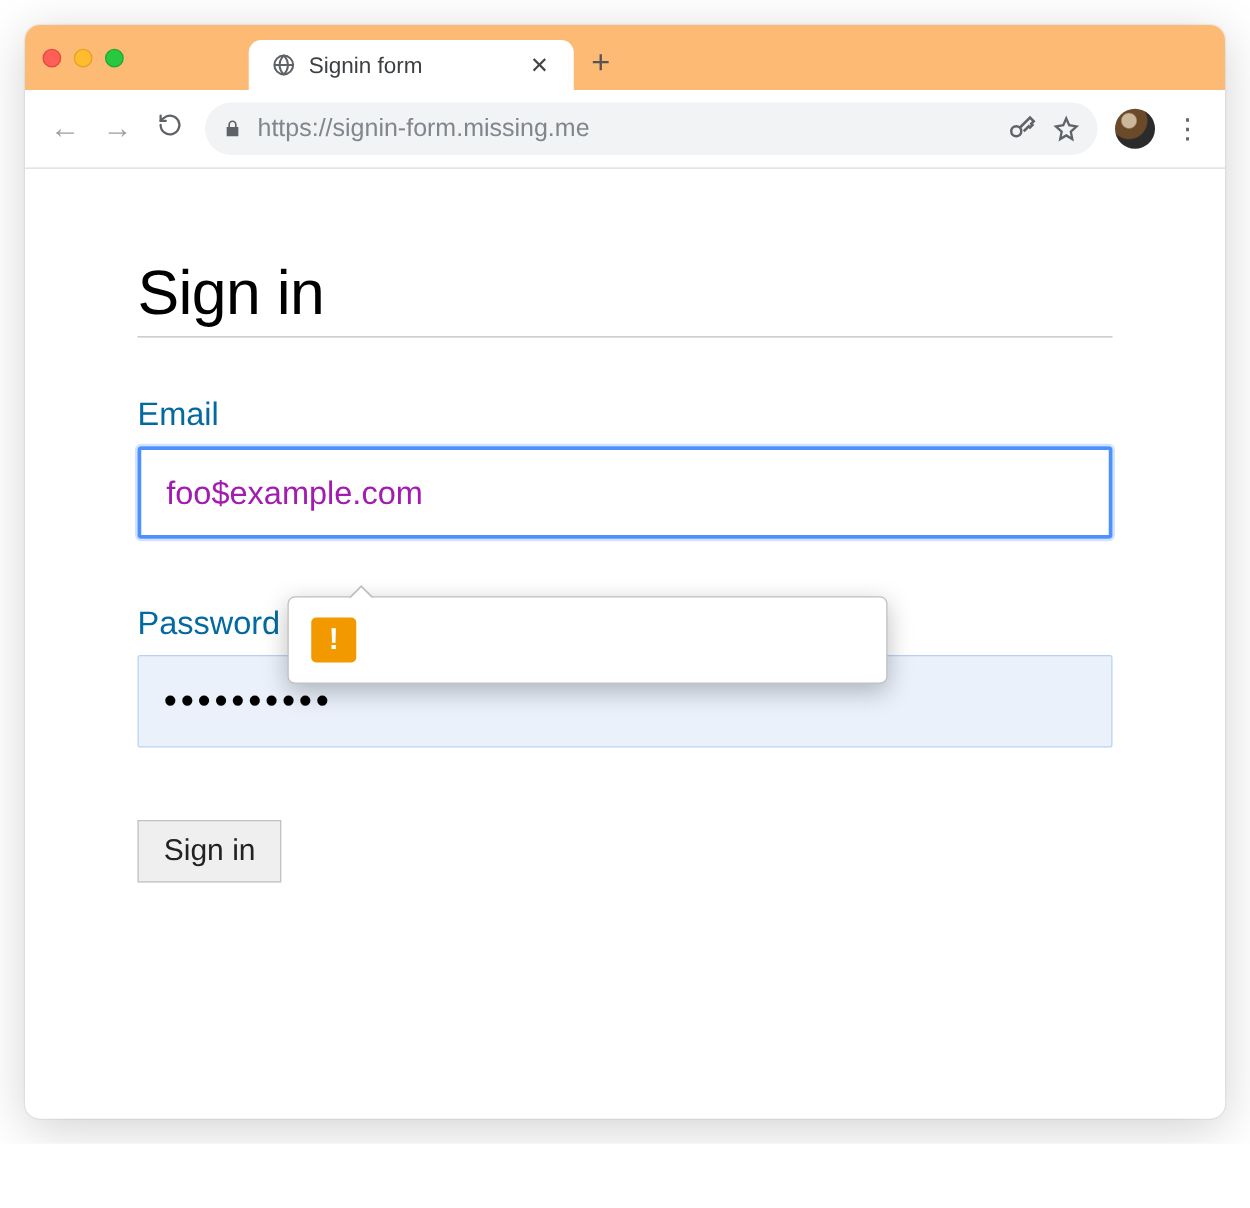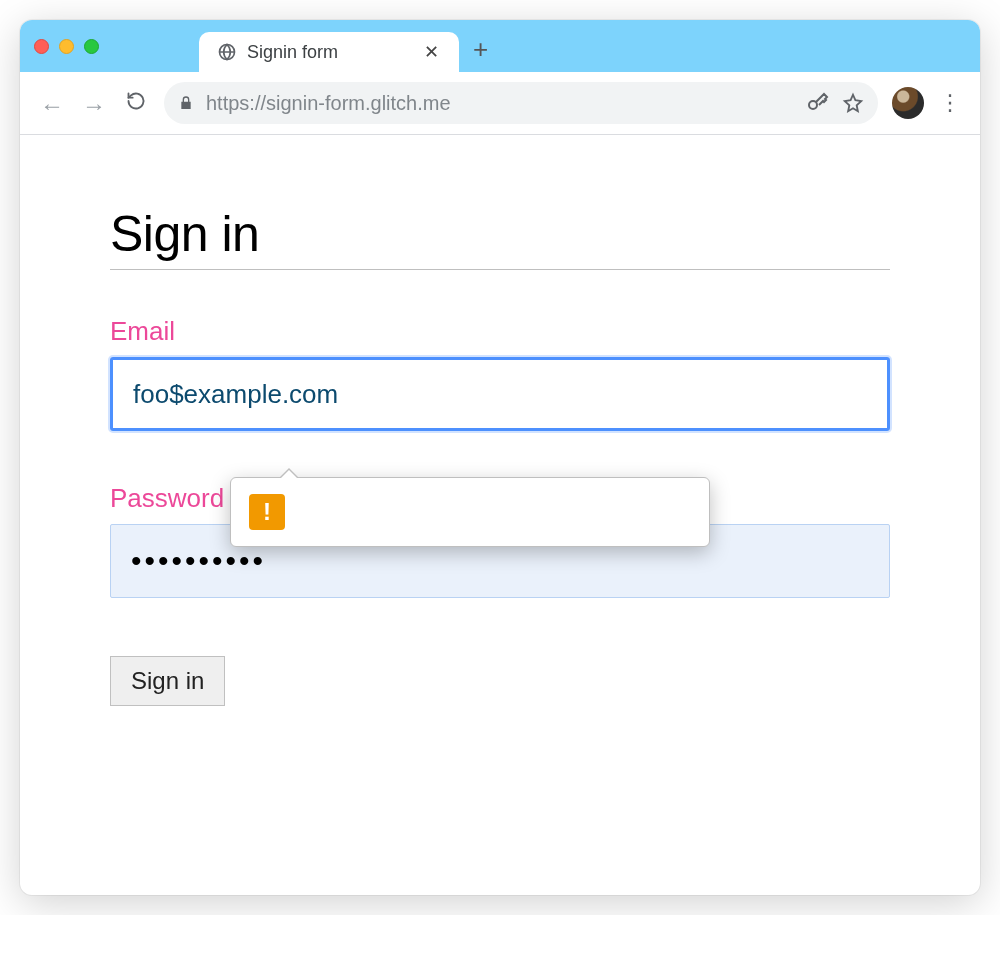--- a/index.html
+++ b/index.html
@@ -12,21 +12,21 @@
   .browser-window {
     width: 960px;
     margin: 0 auto;
     border-radius: 12px;
     overflow: visible;
     box-shadow: 0 8px 40px rgba(0,0,0,0.18), 0 0 0 1px rgba(0,0,0,0.05);
     background: #fff;
   }
   
   .tab-strip {
-    background: #7dd3fc;
+    background: #fdba74;
     height: 52px;
     display: flex;
     align-items: flex-end;
     padding: 0 14px;
     border-radius: 12px 12px 0 0;
     position: relative;
   }
   .traffic-lights {
     display: flex;
     gap: 10px;
@@ -87,34 +87,34 @@
   }
   h1.page-title {
     font-size:50px;
     font-weight:500;
     margin:0 0 6px 0;
     letter-spacing:-0.5px;
   }
   .rule { border:none; border-top:1px solid #bfbfbf; margin:0 0 46px; }
   .field-label {
     font-size:26px;
-    color:#ec4899;
+    color:#0369a1;
     margin:0 0 10px;
   }
   .text-input {
     width:100%;
     height:74px;
     font-size:26px;
     padding:0 20px;
     border:3px solid #4d90fe;
     outline: 2px solid rgba(77,144,254,0.25);
     outline-offset: 0;
     border-radius:3px;
     background:#fff;
-    color:#0c4a6e;
+    color:#a21caf;
   }
   .password-wrap { margin-top:52px; }
   .password-input {
     width:100%;
     height:74px;
     font-size:30px;
     letter-spacing:3px;
     padding:0 20px;
     border:1px solid #b9d2f3;
     background:#eaf1fb;
@@ -206,21 +206,21 @@
         <path d="M3 12a9 9 0 1 0 3-6.7L3 8"></path>
         <path d="M3 3v5h5"></path>
       </svg>
     </div>
     <div class="omnibox">
       <span class="lock-icon">
         <svg width="16" height="16" viewBox="0 0 24 24" fill="#5f6368">
           <path d="M17 10V7a5 5 0 0 0-10 0v3H5v11h14V10h-2zm-8 0V7a3 3 0 1 1 6 0v3H9z"></path>
         </svg>
       </span>
-      <span class="url">https://signin-form.glitch.me</span>
+      <span class="url">https://signin-form.missing.me</span>
       <span class="key-icon">
         <svg width="24" height="24" viewBox="0 0 24 24" fill="#5f6368">
           <circle cx="7" cy="14" r="4" fill="none" stroke="#5f6368" stroke-width="2"></circle>
           <path d="M10 11l8-8 3 3-2 2 1 1-2 2-1-1-4 4" fill="none" stroke="#5f6368" stroke-width="2"></path>
         </svg>
       </span>
       <span class="star-icon">
         <svg width="22" height="22" viewBox="0 0 24 24" fill="none" stroke="#5f6368" stroke-width="2">
           <path d="M12 3l2.6 5.9L21 10l-5 4.5L17.3 21 12 17.8 6.7 21 8 14.5 3 10l6.4-1.1L12 3z"></path>
         </svg>

